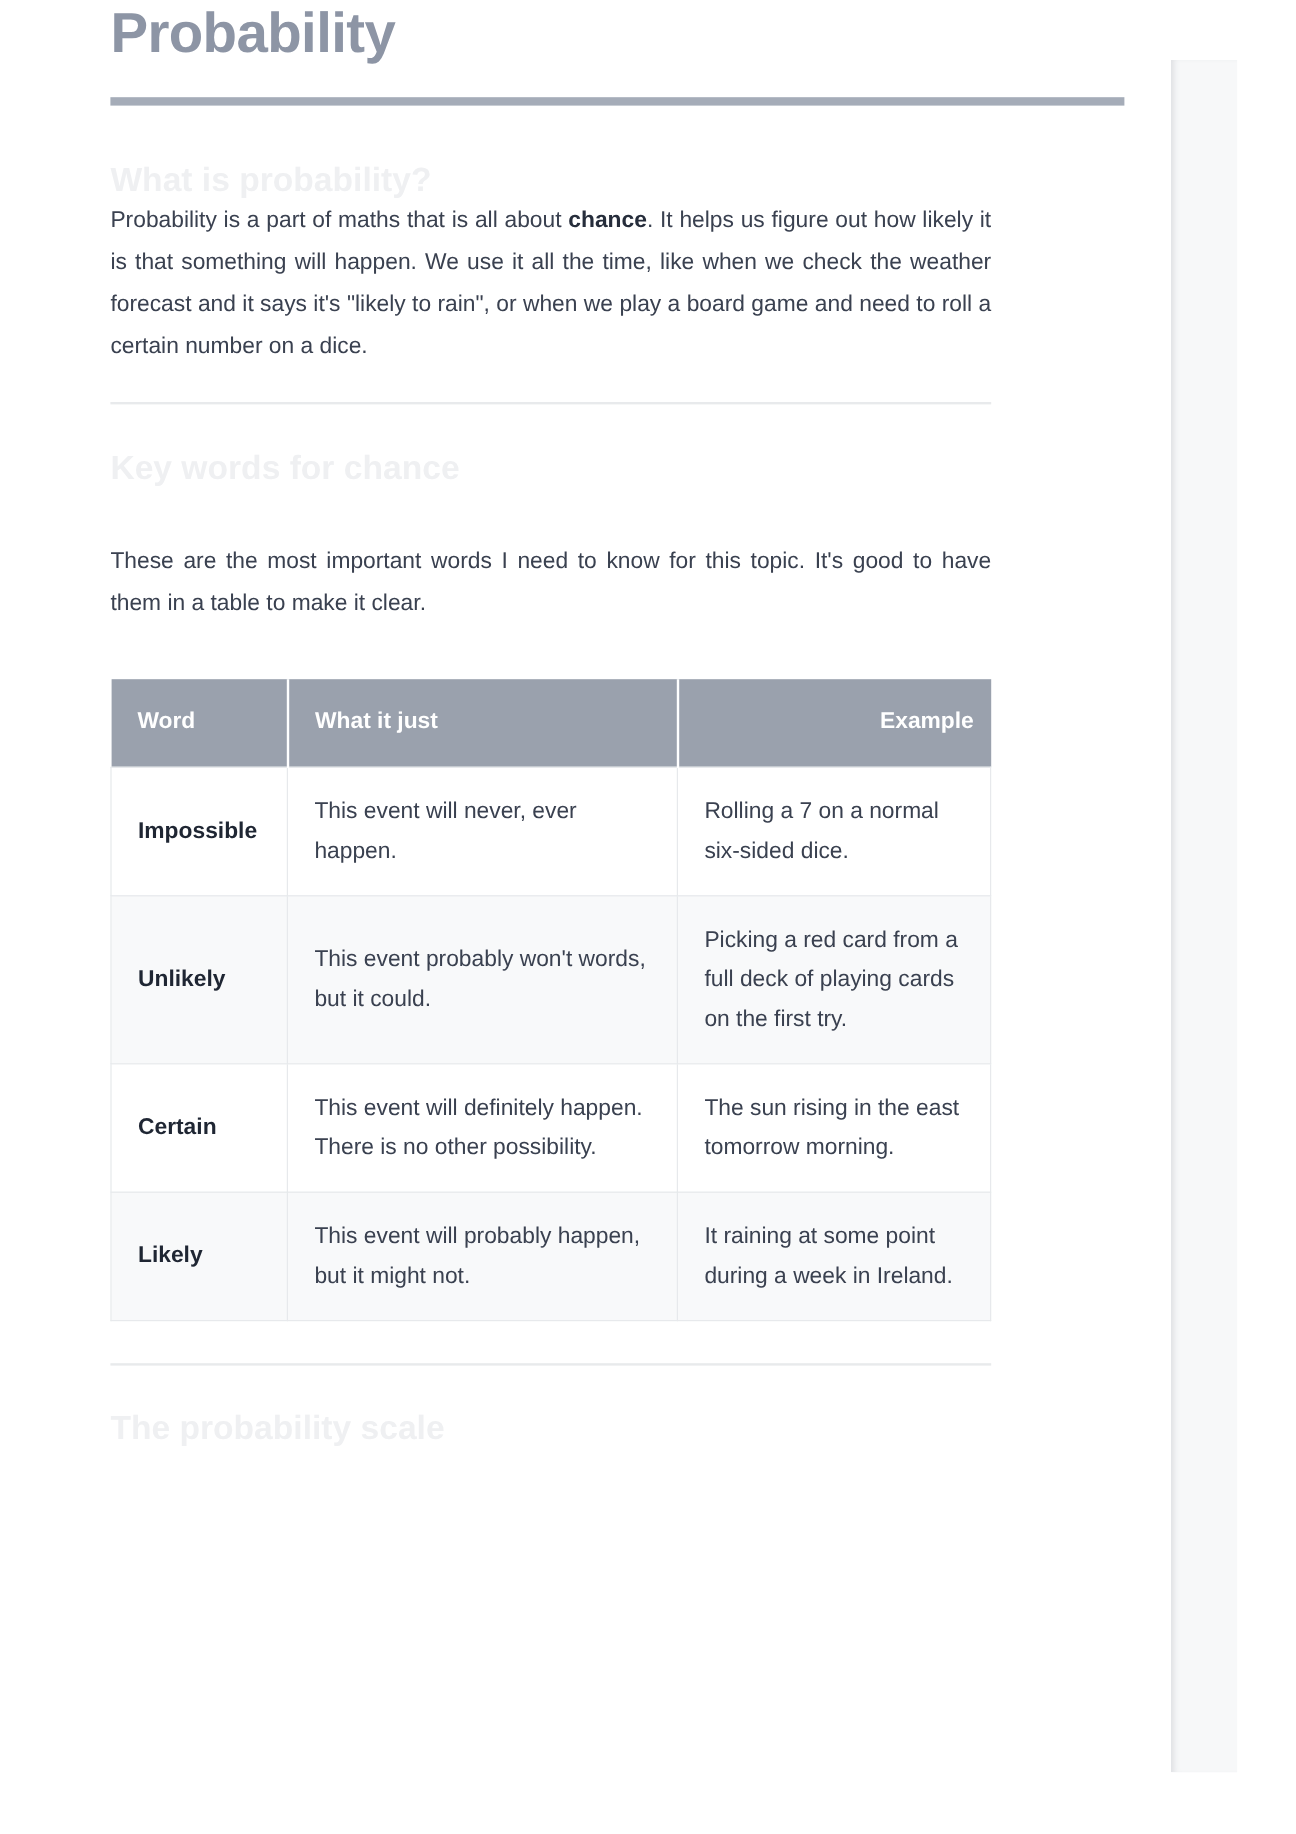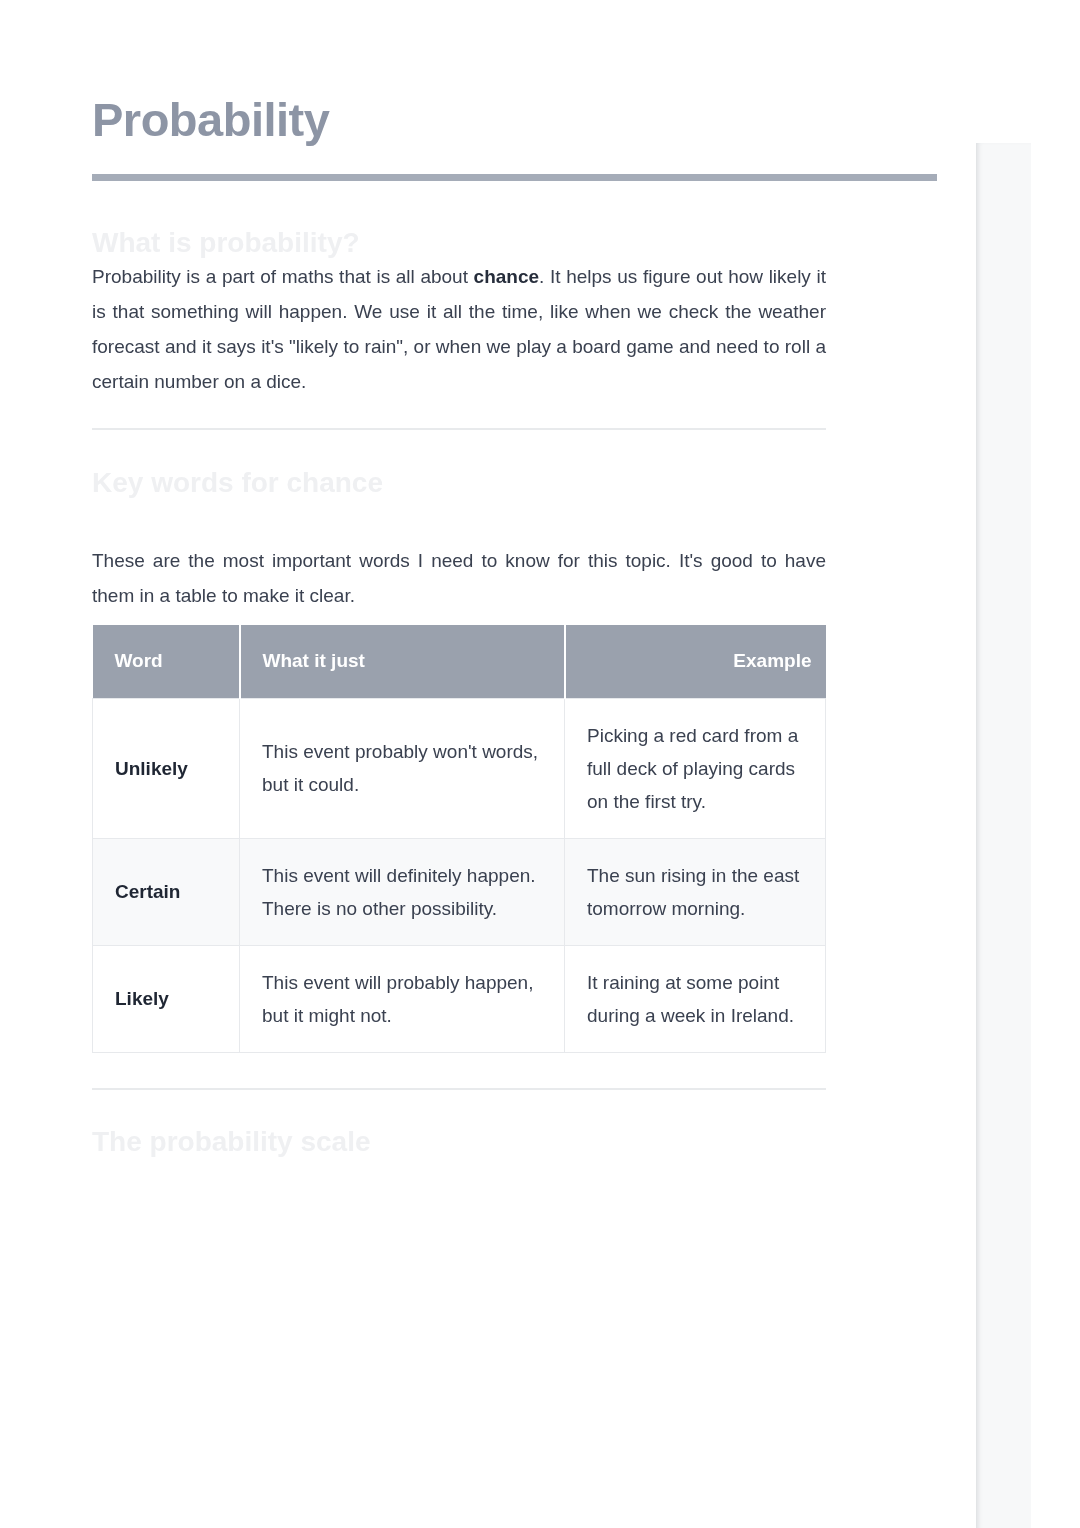--- a/index.html
+++ b/index.html
@@ -23,21 +23,20 @@
   }
 
   .content {
     position: relative;
     padding-left: 92px;
     z-index: 2;
     width: 1080px;
   }
 
   h1.title {
-    margin-top: 93px;
     font-size: 47px;
     line-height: 54px;
     font-weight: 800;
     letter-spacing: -0.5px;
     color: #8d95a5;
     width: 845px;
   }
   .title-rule {
     margin-top: 27px;
     width: 845px; height: 7px;
@@ -67,21 +66,21 @@
   p.body-text b { font-weight: 700; color: #262d3b; }
 
   .divider {
     width: 734px; height: 2px;
     background: #e8eaec;
   }
   .div-1 { margin-top: 29px; }
   .div-2 { margin-top: 35px; }
 
   table.keywords {
-    margin-top: 12px;
+    margin-top: 46px;
     width: 733px;
     border-collapse: collapse;
     table-layout: fixed;
   }
   table.keywords col.c-word    { width: 147px; }
   table.keywords col.c-meaning { width: 325px; }
   table.keywords col.c-example { width: 261px; }
 
   table.keywords thead th {
     background: #9aa1ad;
@@ -142,20 +141,25 @@
       </colgroup>
       <thead>
         <tr>
           <th>Word</th>
           <th>What it just</th>
           <th>Example</th>
         </tr>
       </thead>
       <tbody>
         <tr>
+          <td class="word-cell">Impossible</td>
+          <td>This event will never, ever happen.</td>
+          <td>Rolling a 7 on a normal six-sided dice.</td>
+        </tr>
+        <tr>
           <td class="word-cell">Unlikely</td>
           <td>This event probably won't words, but it could.</td>
           <td>Picking a red card from a full deck of playing cards on the first try.</td>
         </tr>
         <tr>
           <td class="word-cell">Certain</td>
           <td>This event will definitely happen. There is no other possibility.</td>
           <td>The sun rising in the east tomorrow morning.</td>
         </tr>
         <tr>

